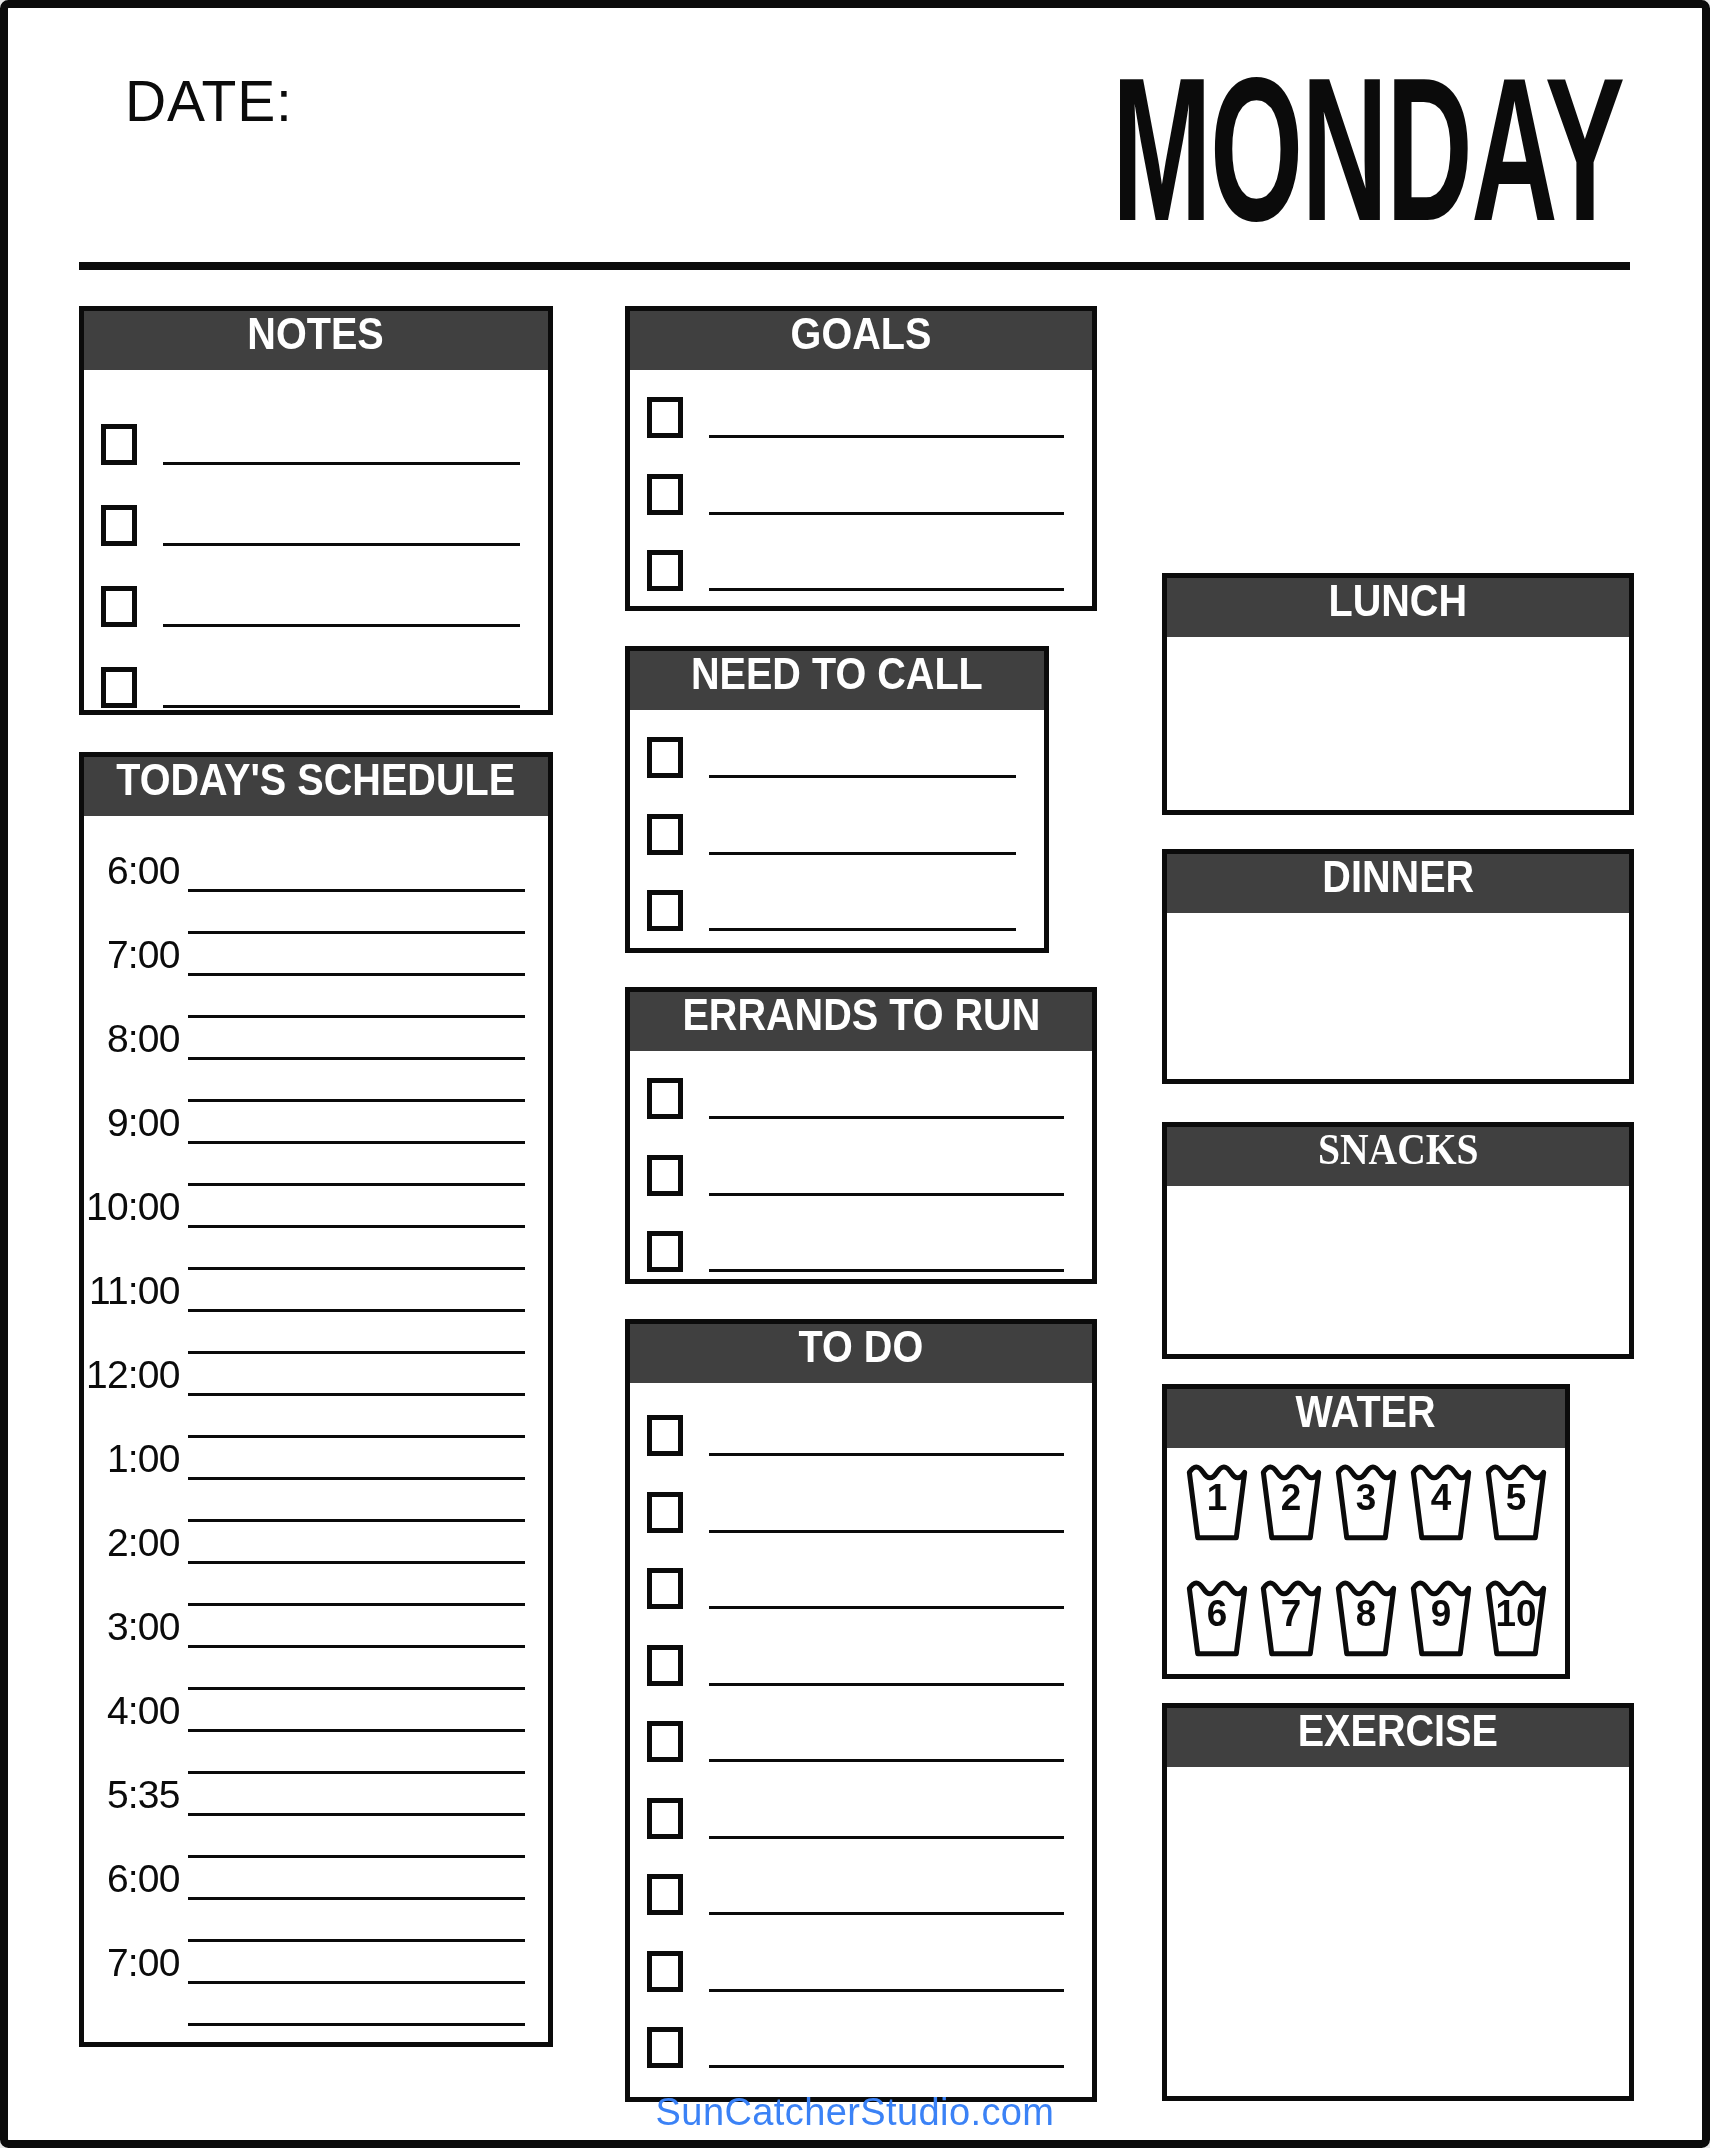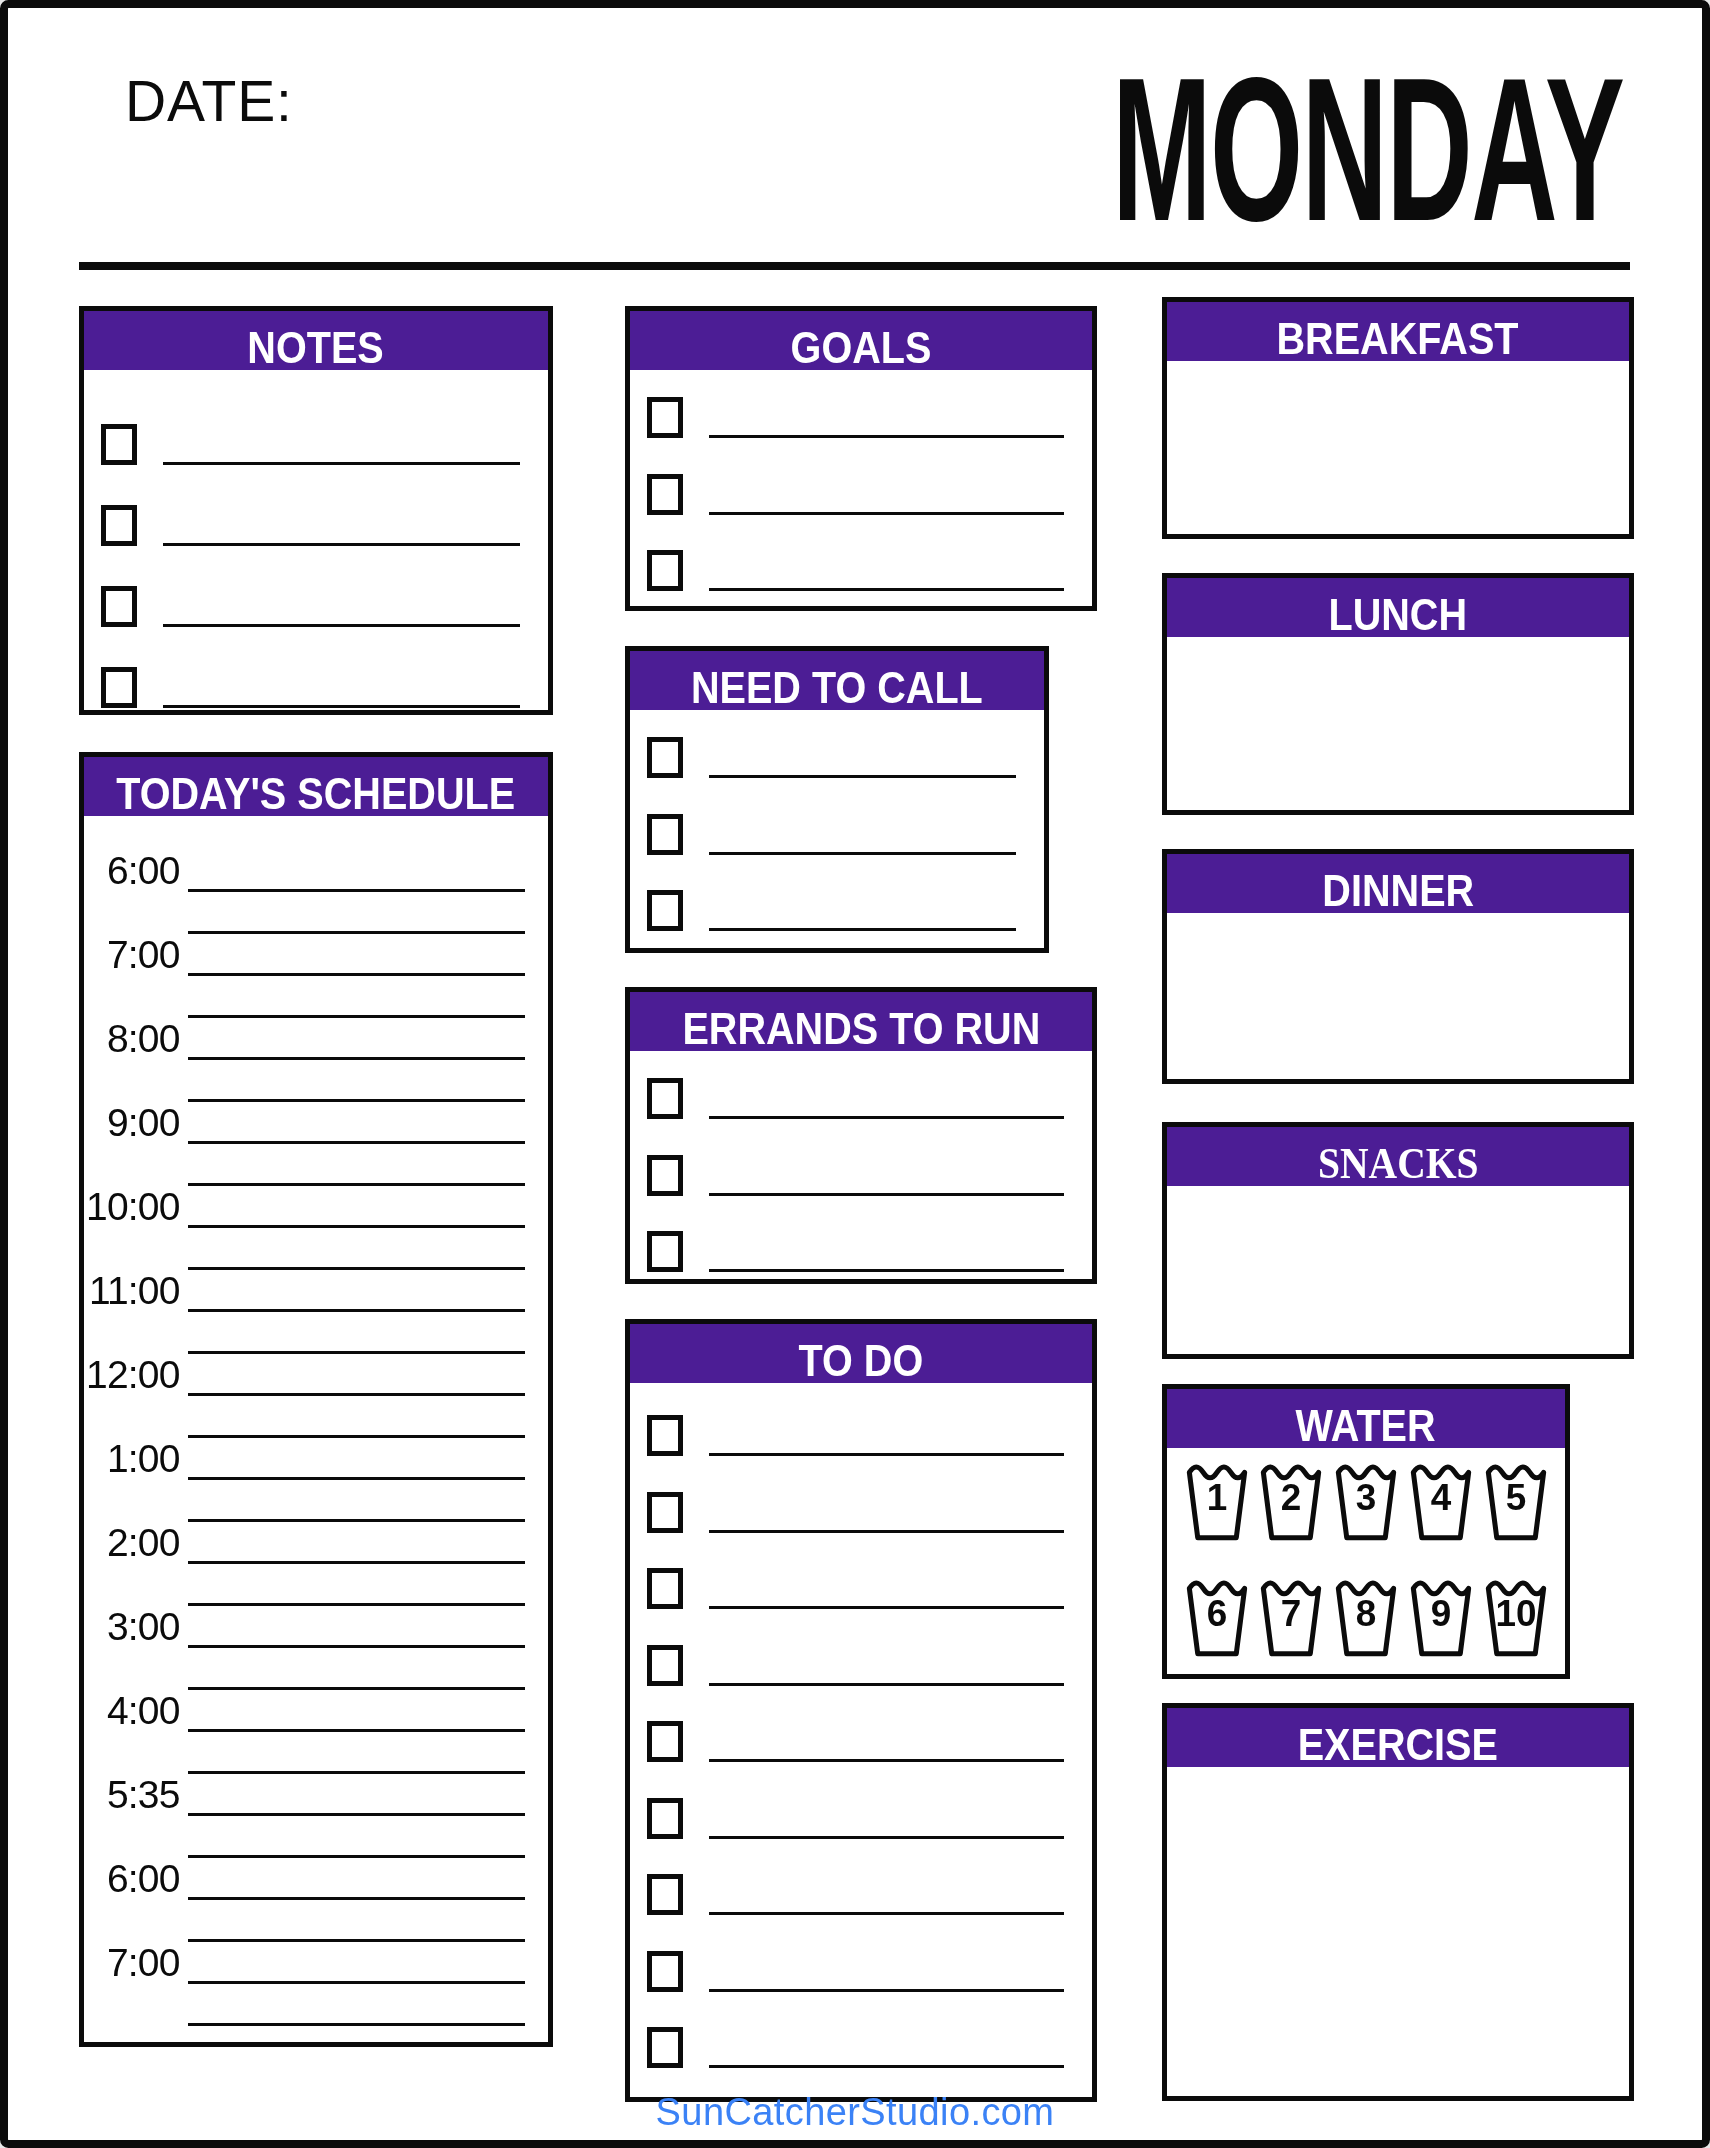--- a/index.html
+++ b/index.html
@@ -11,21 +11,21 @@
   }
   
   .date{position:absolute;top:65px;left:117px;font-size:57px;line-height:1;letter-spacing:0.8px;}
   .day{
     position:absolute;top:40px;right:79px;font-size:126px;font-weight:bold;line-height:1;
     letter-spacing:-1.7px;transform:scale(.95,1.62);transform-origin:100% 0;white-space:nowrap;
   }
   .rule{position:absolute;top:254px;left:71px;width:1551px;height:7.6px;background:#0b0b0b;}
   
   .box{position:absolute;border:5.9px solid #0b0b0b;background:#fff;}
-  .band{height:59px;background:#4c1d95;display:flex;align-items:flex-end;justify-content:center;}
+  .band{height:59px;background:#404040;display:flex;align-items:flex-start;justify-content:center;}
   .band span{color:#fff;font-weight:bold;font-size:45px;line-height:1;display:inline-block;transform:scaleX(.88);white-space:nowrap;letter-spacing:0;}
   .body{position:relative;}
   
   .c-row{display:flex;align-items:flex-end;height:53px;margin-left:17px;}
   .cb{flex:0 0 auto;width:36px;height:41px;border:5.9px solid #0b0b0b;background:#fff;}
   .w-line{flex:1;border-bottom:3.4px solid #0b0b0b;margin:0 28.5px 0 26px;}
   .body-notes{padding-top:42px;} .body-notes .c-row{margin-bottom:28px;}
   .body-mid{padding-top:15px;}   .body-mid .c-row{margin-bottom:23.5px;}
   .body-todo{padding-top:20px;}  .body-todo .c-row{margin-bottom:23.5px;}
   
@@ -303,26 +303,20 @@
           <span class="cb"></span>
           <span class="w-line"></span>
         </div>
         <div class="c-row">
           <span class="cb"></span>
           <span class="w-line"></span>
         </div>
       </div>
   </section>
 
-  <section class="box b-breakfast">
-    <div class="band">
-        <span>BREAKFAST</span>
-      </div>
-    <div class="fill"></div>
-  </section>
 
   <section class="box b-lunch">
     <div class="band">
         <span>LUNCH</span>
       </div>
     <div class="fill"></div>
   </section>
 
   <section class="box b-dinner">
     <div class="band">

